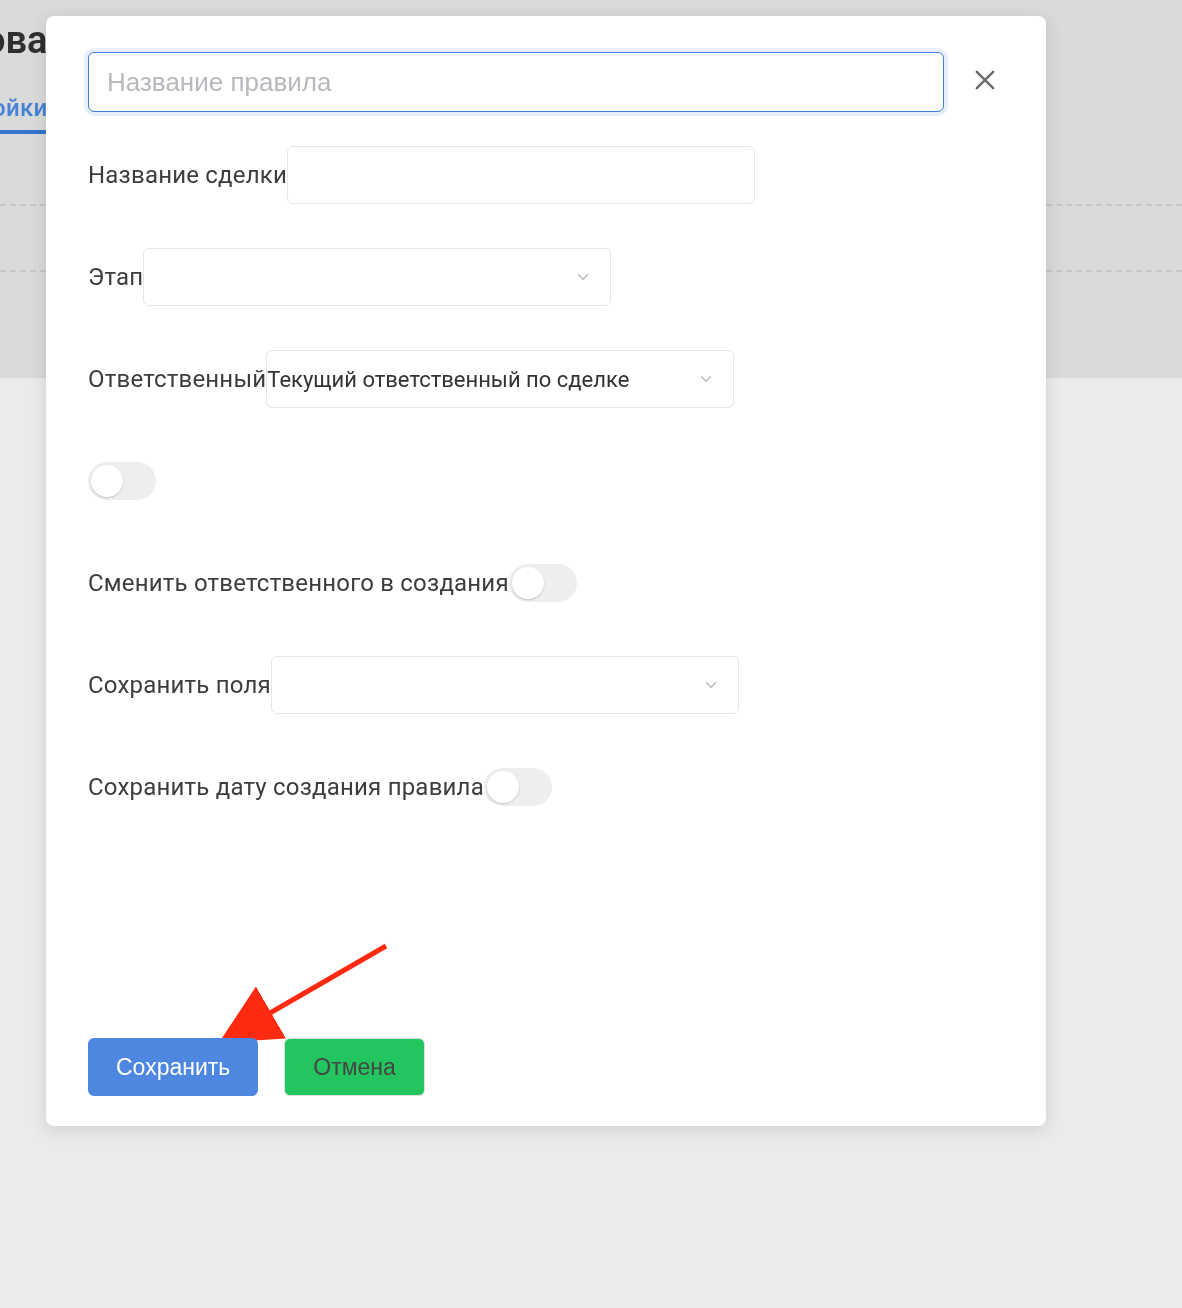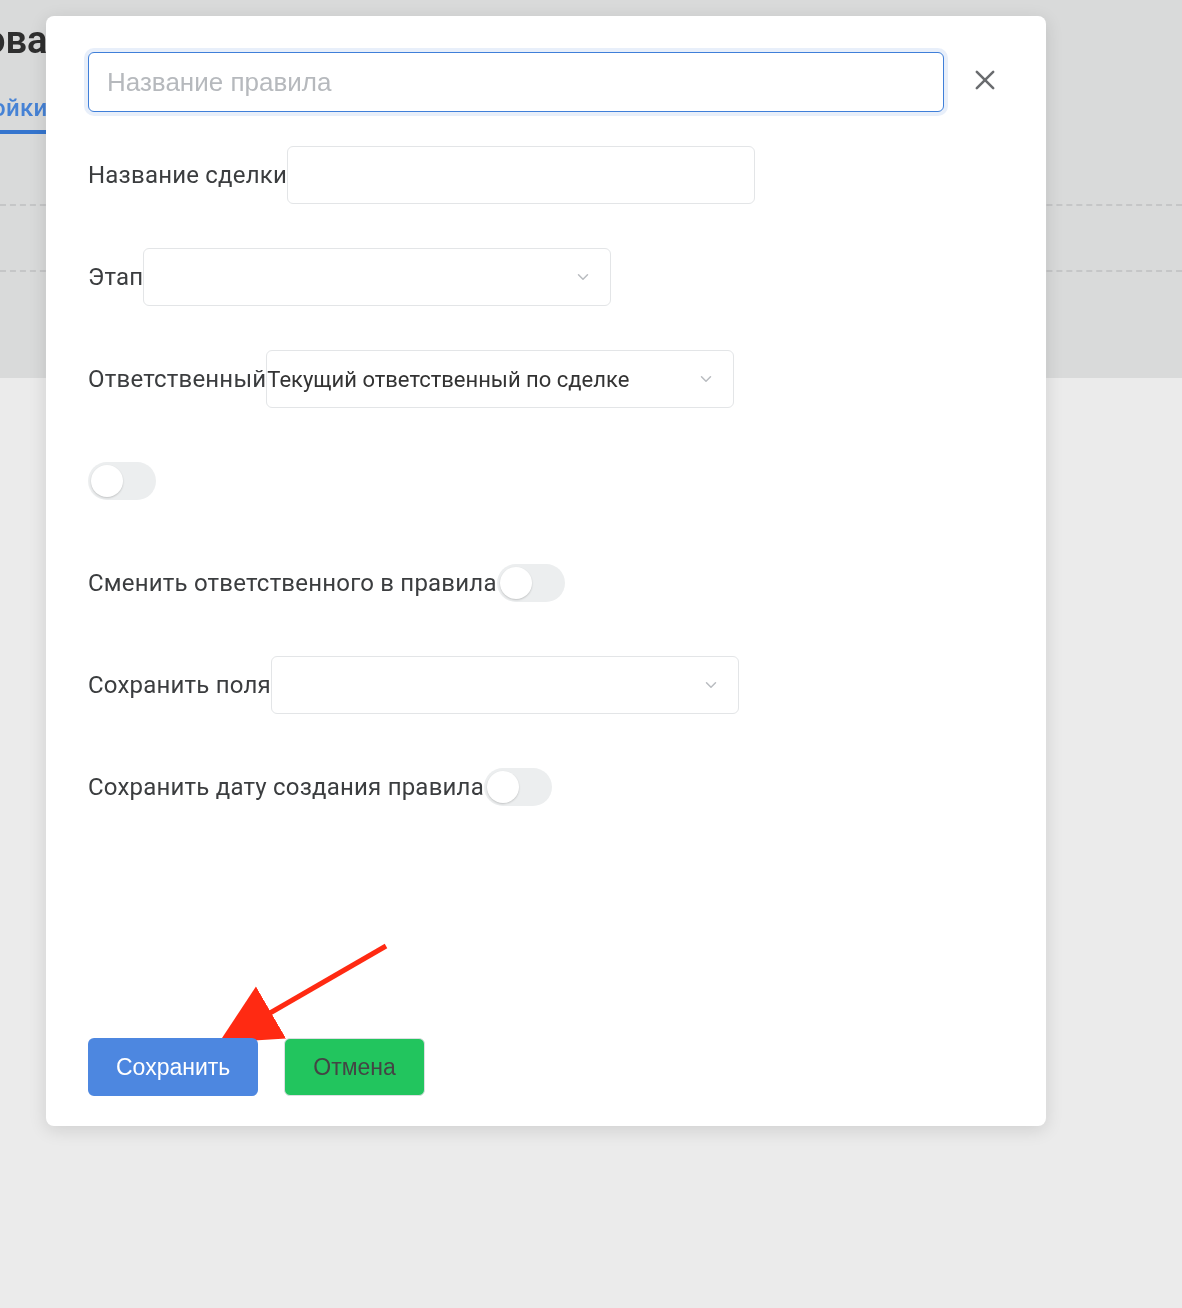--- a/index.html
+++ b/index.html
@@ -149,21 +149,21 @@
 
   <div class="form-row">
     <div class="control-col">
       <div class="toggle">
         <div class="knob"></div>
       </div>
     </div>
   </div>
 
   <div class="form-row">
-    <div class="form-label">Сменить ответственного в правила</div>
+    <div class="form-label">Сменить ответственного в создания</div>
     <div class="control-col">
       <div class="toggle">
         <div class="knob"></div>
       </div>
     </div>
   </div>
 
   <div class="form-row">
     <div class="form-label">Сохранить поля</div>
     <div class="control-col">

